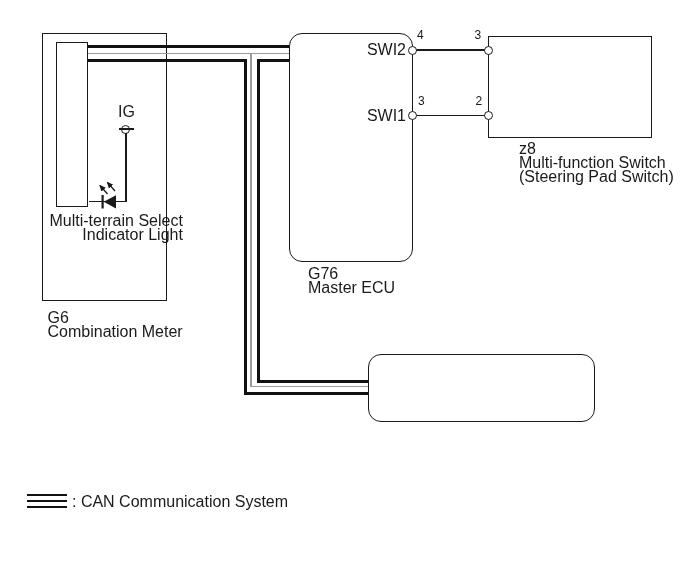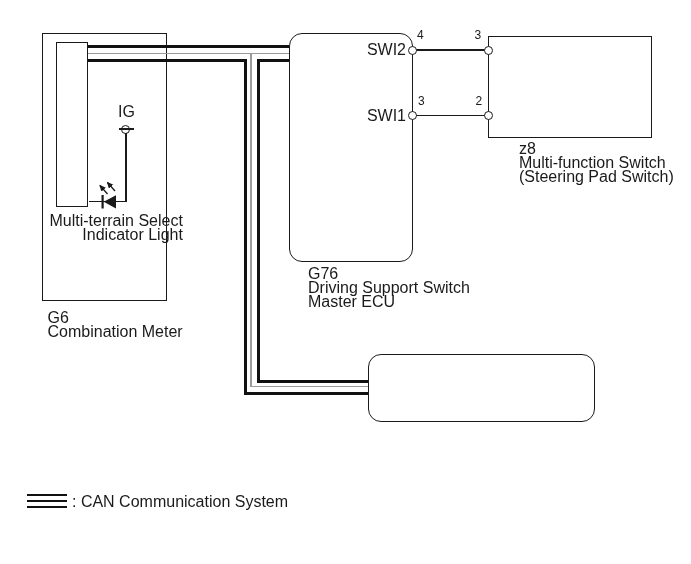--- a/index.html
+++ b/index.html
@@ -72,21 +72,20 @@
 
   <div class="stroke" style="left:256.5px;top:379.5px;width:112px;height:3px;"></div>
   <div class="graystroke" style="left:250.25px;top:385.5px;width:118.25px;height:1.5px;"></div>
   <div class="stroke" style="left:243.5px;top:391.5px;width:125px;height:3px;"></div>
 
   <div class="box rounded" style="left:288.5px;top:33px;width:124px;height:229px;"></div>
   <div class="label right-align" style="left:366px;top:43px;width:40px;">SWI2</div>
   <div class="label right-align" style="left:366px;top:108.5px;width:40px;">SWI1</div>
   <div class="label" style="left:285px;top:266.5px;margin-left:23px;">
     <div>G76</div>
-    <div>Driving Support Switch</div>
     <div>Master ECU</div>
   </div>
 
   <div class="box" style="left:488px;top:36px;width:164px;height:102px;"></div>
   <div class="label" style="left:490px;top:142px;margin-left:29px;">
     <div>z8</div>
     <div>Multi-function Switch</div>
     <div>(Steering Pad Switch)</div>
   </div>
 

